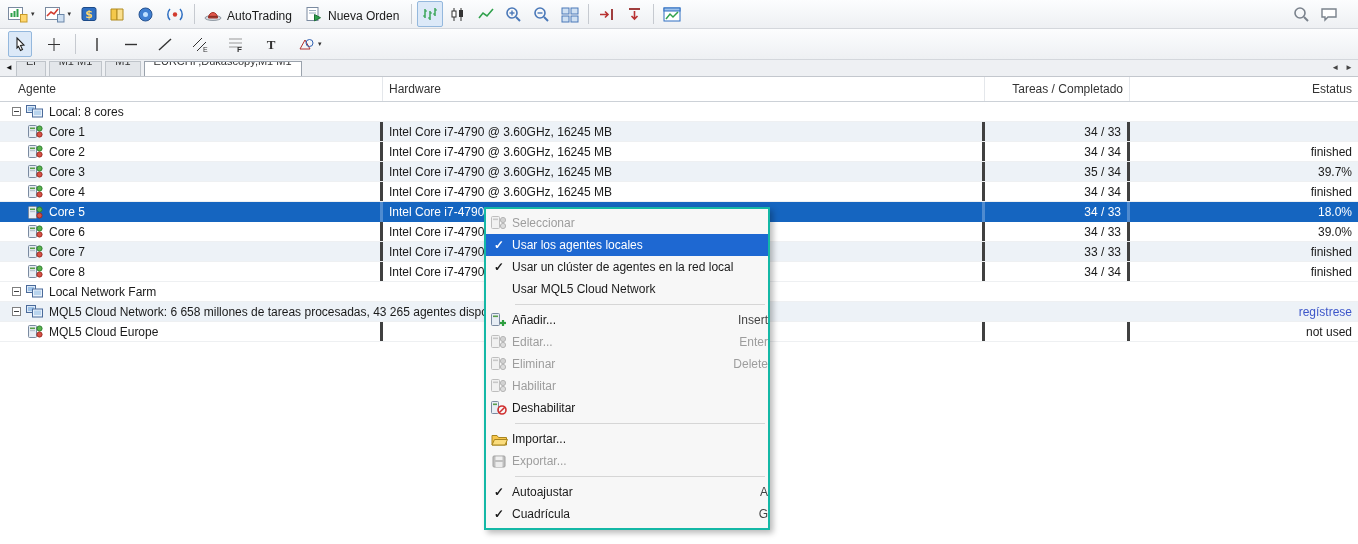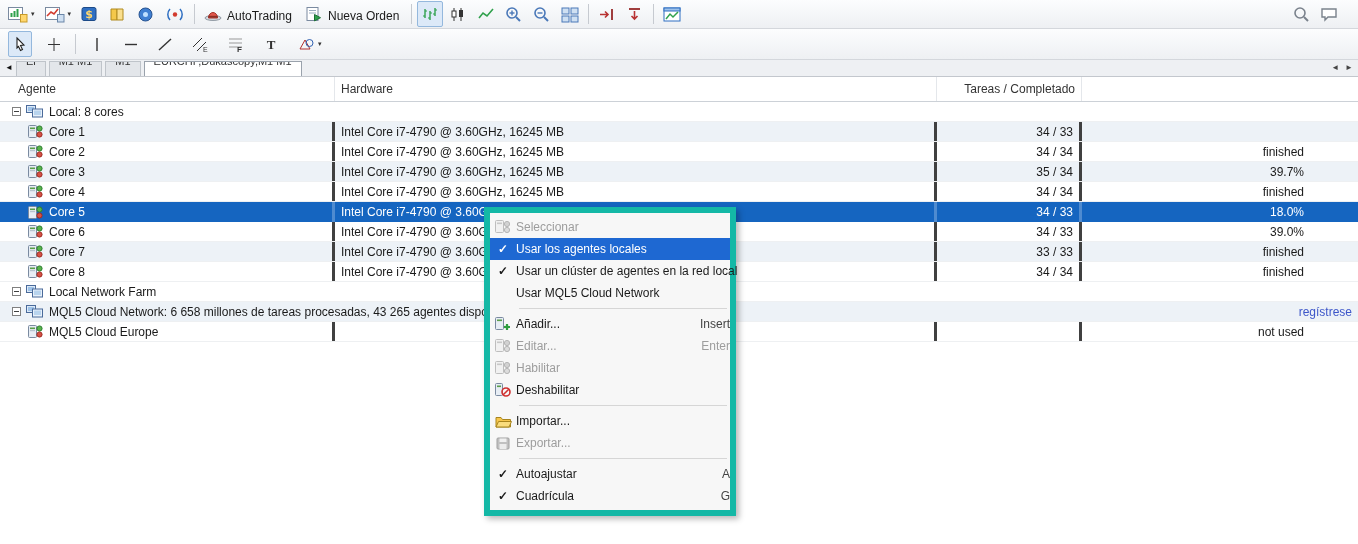--- a/index.html
+++ b/index.html
@@ -30,41 +30,41 @@
   .tab{height:15px;overflow:hidden;border:1px solid #bfc4ca;border-bottom:none;background:#e3e6ea;
     margin-right:3px;padding:0 9px;box-sizing:border-box}
   .tab .tab-label{display:block;margin-top:-7px;font-size:11px;color:#333;white-space:nowrap}
   .tab.active{background:#ffffff;border-color:#9aa2ac}
   .tabspacer{flex:1}
   
   .thead{display:flex;height:24px;align-items:stretch;background:#fff;border-bottom:1px solid #ccd1d7;color:#333}
   .hcell{box-sizing:border-box;padding:0 6px;border-right:1px solid #e4e7eb;display:flex;
     align-items:center;white-space:nowrap}
   .hcell.c-agent{padding-left:18px}
-  .c-agent{width:335px}
+  .c-agent{width:383px}
   .c-hw{width:602px}
   .c-tasks{width:145px;justify-content:flex-end}
   .c-status{width:228px;justify-content:flex-end;border-right:none}
   .tbody{background:#0f766e}
   .trow{display:flex;height:20px;box-sizing:border-box;border-bottom:1px solid #eef0f2;background:#fff;align-items:stretch}
   .trow.shaded{background:#edf2f7}
   .trow.selected{background:#1565c0;color:#fff;border-bottom:none}
   .cell{box-sizing:border-box;padding:0 6px;white-space:nowrap;overflow:hidden;display:flex;
     align-items:center;border-right:3px solid #404040}
   .trow.selected .cell{border-right-color:rgba(255,255,255,.25)}
   .cell.c-tasks,.cell.c-status{justify-content:flex-end}
   .cell.c-status{border-right:none}
   .cell.first-agent{padding-left:28px}
   .gcell{flex:1;display:flex;align-items:center;padding-left:12px;white-space:nowrap;overflow:visible}
   .expander{margin-right:5px;display:inline-flex}
   .row-icon{margin-right:6px;display:inline-flex}
   .status-link{color:#3d56c9}
   
-  .context-menu{position:absolute;left:484px;top:207px;width:252px;box-sizing:border-box;
-    background:#f7f7f7;border:6px solid #14b8a6;box-shadow:3px 3px 6px rgba(0,0,0,.28);
+  .context-menu{position:absolute;left:484px;top:207px;width:286px;box-sizing:border-box;
+    background:#f7f7f7;border:2px solid #14b8a6;box-shadow:3px 3px 6px rgba(0,0,0,.28);
     padding:3px 0;z-index:20}
   .mitem{display:flex;align-items:center;height:22px;color:#1a1a1a}
   .mi-gutter{flex:0 0 26px;display:flex;align-items:center;justify-content:center}
   .mi-check{font-weight:bold;font-size:12px}
   .mi-label{flex:1;white-space:nowrap}
   .mi-shortcut{color:#444}
   .mitem.disabled{color:#9d9d9d}
   .mitem.disabled .mi-shortcut{color:#9d9d9d}
   .mitem.disabled .mi-gutter svg{filter:grayscale(1);opacity:.6}
   .mitem.highlighted{background:#1e68d2;color:#fff}
@@ -360,20 +360,21 @@
     <span class="tabspacer"></span>
     <span class="scrollarrow">◄</span>
     <span class="scrollarrow">►</span>
   </div>
 
 <div>
   <div class="thead">
     <div class="hcell c-agent">Agente</div>
     <div class="hcell c-hw">Hardware</div>
     <div class="hcell c-tasks">Tareas / Completado</div>
+    <div class="hcell c-status">Estatus</div>
   </div>
   <div class="tbody" id="tbody">
       <div class="trow group">
         <div class="gcell">
           <span class="expander">
             <svg width="9" height="9">
               <rect x="0.5" y="0.5" width="8" height="8" fill="#fff" stroke="#808080"></rect>
               <line x1="2" y1="4.5" x2="7" y2="4.5" stroke="#404040"></line>
             </svg>
           </span>
@@ -645,20 +646,32 @@
     </div>
     <div class="mitem disabled">
       <span class="mi-gutter">
         <svg width="16" height="14">
           <rect x="0.5" y="0.5" width="8" height="12" rx="1" fill="#eee" stroke="#999"></rect>
           <rect x="2" y="2.5" width="5" height="1.6" fill="#aaa"></rect>
           <circle cx="12" cy="4" r="2.6" fill="#bbb" stroke="#888"></circle>
           <circle cx="12" cy="10" r="2.6" fill="#ccc" stroke="#888"></circle>
         </svg>
       </span>
+      <span class="mi-label">Eliminar</span>
+      <span class="mi-shortcut">Delete</span>
+    </div>
+    <div class="mitem disabled">
+      <span class="mi-gutter">
+        <svg width="16" height="14">
+          <rect x="0.5" y="0.5" width="8" height="12" rx="1" fill="#eee" stroke="#999"></rect>
+          <rect x="2" y="2.5" width="5" height="1.6" fill="#aaa"></rect>
+          <circle cx="12" cy="4" r="2.6" fill="#bbb" stroke="#888"></circle>
+          <circle cx="12" cy="10" r="2.6" fill="#ccc" stroke="#888"></circle>
+        </svg>
+      </span>
       <span class="mi-label">Habilitar</span>
       <span class="mi-shortcut"></span>
     </div>
     <div class="mitem">
       <span class="mi-gutter">
         <svg width="16" height="14">
           <rect x="0.5" y="0.5" width="7" height="12" rx="1" fill="#e7edf4" stroke="#7a8aa0"></rect>
           <rect x="2" y="2.5" width="4" height="1.6" fill="#5a9e4a"></rect>
           <circle cx="11" cy="9" r="4" fill="none" stroke="#d03030" stroke-width="1.6"></circle>
           <line x1="8.2" y1="11.8" x2="13.8" y2="6.2" stroke="#d03030" stroke-width="1.6"></line>

